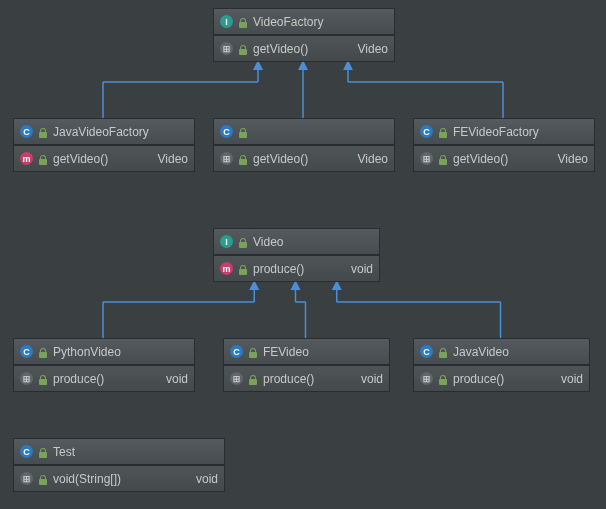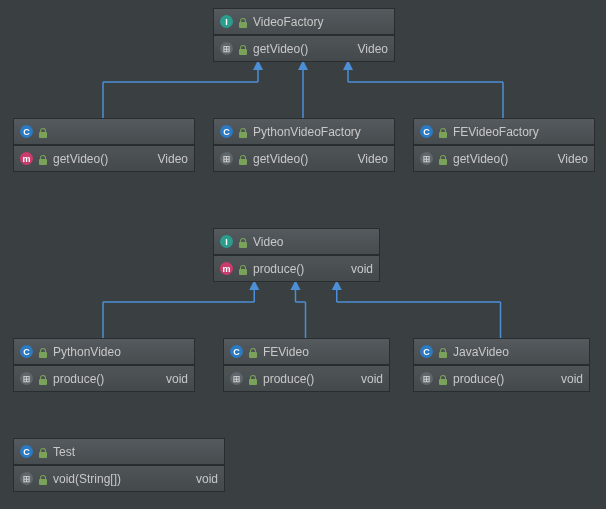--- a/index.html
+++ b/index.html
@@ -76,34 +76,34 @@
         <span class="lock"></span>
         <span class="name">getVideo()</span>
         <span class="spacer"></span>
         <span class="ret">Video</span>
       </div>
     </div>
     <div class="box" style="left: 13px; top: 118px; width: 180px;">
       <div class="row title-row">
         <span class="icon type-class">C</span>
         <span class="lock"></span>
+        <span class="name">JavaVideoFactory</span>
       </div>
       <div class="row method-row">
         <span class="icon type-method">m</span>
         <span class="lock"></span>
         <span class="name">getVideo()</span>
         <span class="spacer"></span>
         <span class="ret">Video</span>
       </div>
     </div>
     <div class="box" style="left: 213px; top: 118px; width: 180px;">
       <div class="row title-row">
         <span class="icon type-class">C</span>
         <span class="lock"></span>
-        <span class="name">PythonVideoFactory</span>
       </div>
       <div class="row method-row">
         <span class="icon type-methodsec">⊞</span>
         <span class="lock"></span>
         <span class="name">getVideo()</span>
         <span class="spacer"></span>
         <span class="ret">Video</span>
       </div>
     </div>
     <div class="box" style="left: 413px; top: 118px; width: 180px;">

